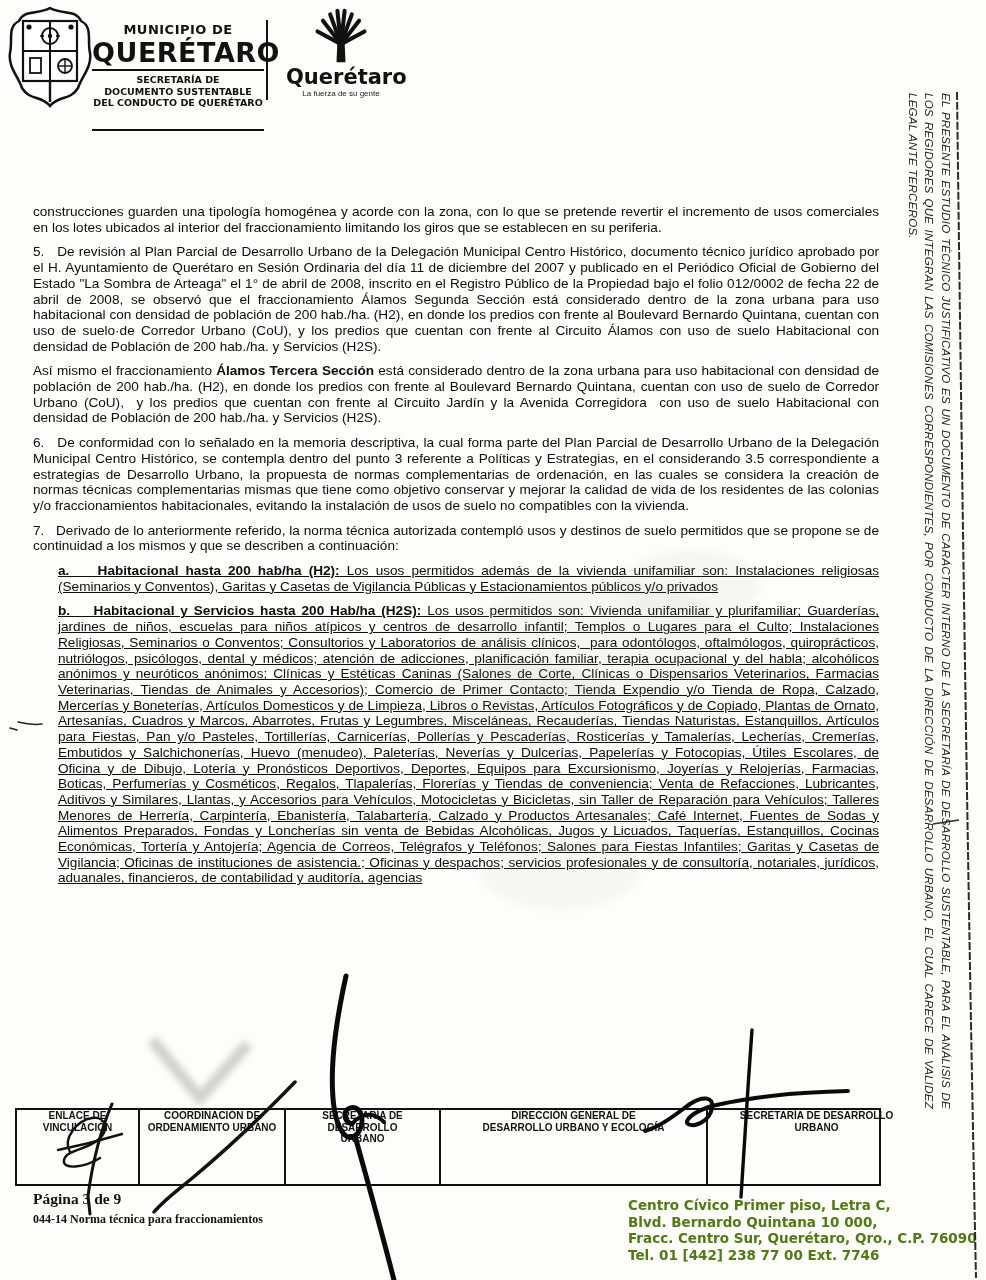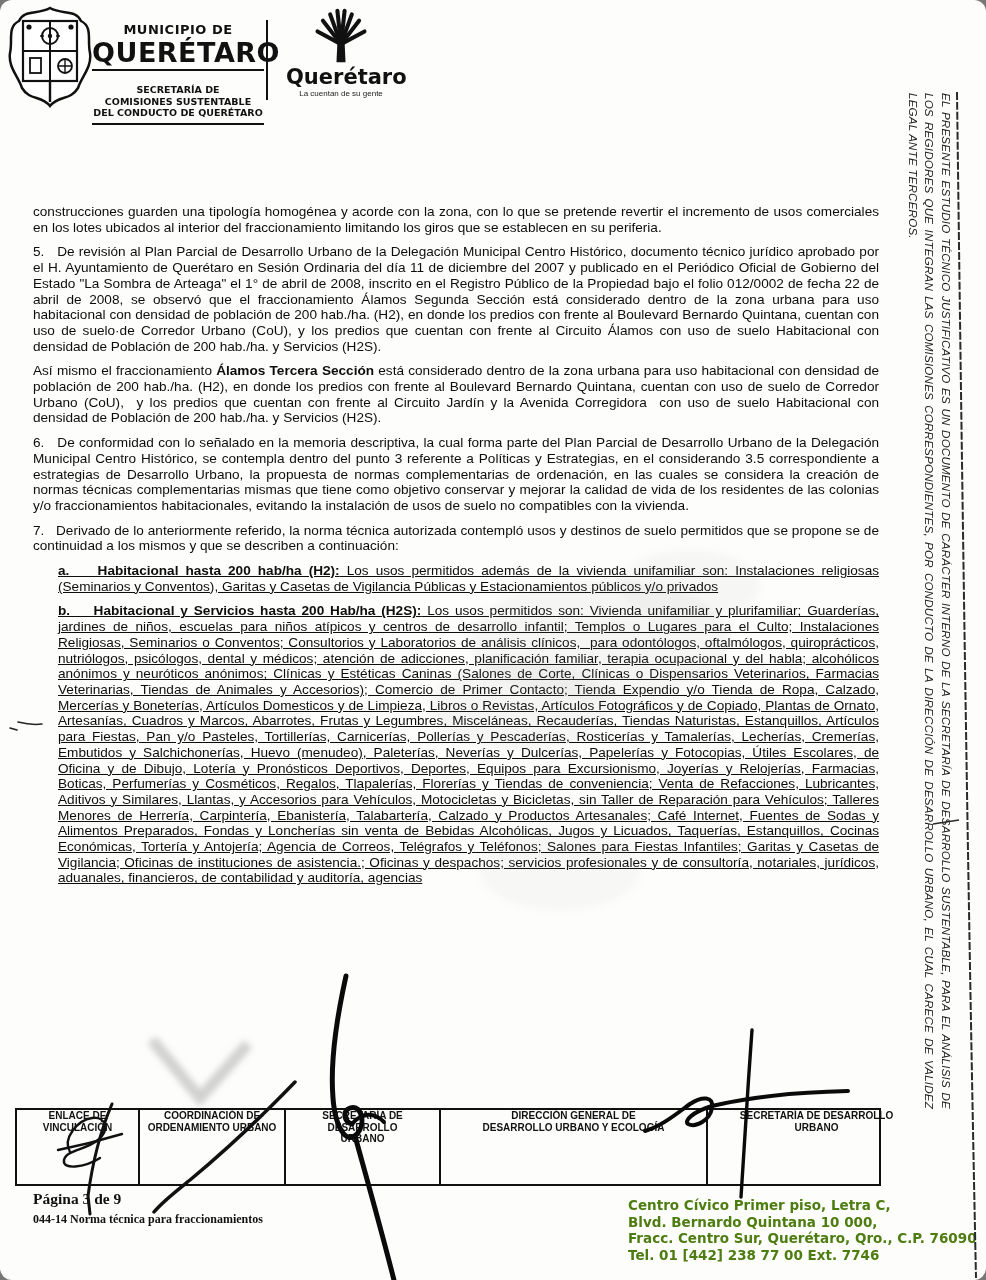--- a/index.html
+++ b/index.html
@@ -1,27 +1,27 @@
 <!DOCTYPE html>
 <html><head>
 <meta charset="utf-8">
 <style>
   html,body{margin:0;padding:0;background:#777;}
   .page{position:relative;width:986px;height:1280px;background:#fdfdfc;overflow:hidden;
-        font-family:"Liberation Sans",sans-serif;color:#111;border-radius:12px;}
+        font-family:"Liberation Sans",sans-serif;color:#111;}
   *{box-sizing:border-box;}
 
   
   .crest{position:absolute;left:8px;top:6px;width:84px;height:102px;}
   .muni-block{position:absolute;left:92px;top:22px;width:172px;text-align:center;}
   .muni-line1{font-size:13px;font-weight:bold;letter-spacing:.5px;font-family:"DejaVu Sans",sans-serif;}
   .muni-name{font-size:27px;font-weight:900;letter-spacing:.5px;font-family:"DejaVu Sans",sans-serif;
              border-bottom:2.5px solid #111;padding-bottom:1px;}
-  .muni-dept{margin-top:13px;font-size:9.5px;font-weight:bold;line-height:11.5px;
-             border-bottom:2px solid #111;padding-bottom:4px;font-family:"DejaVu Sans",sans-serif;}
+  .muni-dept{margin-top:3px;font-size:9.5px;font-weight:bold;line-height:11.5px;
+             border-bottom:2px solid #111;padding-bottom:20px;font-family:"DejaVu Sans",sans-serif;}
   .hdr-divider{position:absolute;left:266px;top:20px;height:80px;width:2px;background:#111;}
   .state-logo{position:absolute;left:286px;top:8px;width:110px;text-align:center;}
   .state-name{font-size:21px;font-weight:bold;font-family:"DejaVu Sans",sans-serif;margin-top:-3px;}
   .state-tag{font-size:8px;color:#222;margin-top:0;}
   .doc-title{position:absolute;left:265px;top:118px;width:470px;text-align:center;
              font-family:"DejaVu Sans",sans-serif;font-size:36px;font-weight:900;
              letter-spacing:1px;-webkit-text-stroke:1.1px #000;color:#000;}
 
   
   .side-note{position:absolute;left:954px;top:93px;width:1016px;height:52px;
@@ -76,21 +76,21 @@
     <circle cx="21" cy="21" r="2.6" fill="#111"></circle>
     <circle cx="63" cy="21" r="2.6" fill="#111"></circle>
     <line x1="42" y1="75" x2="42" y2="96" stroke="#111" stroke-width="2.4"></line>
   </svg>
 
   <div class="muni-block">
     <div class="muni-line1">MUNICIPIO DE</div>
     <div class="muni-name">QUERÉTARO</div>
     <div class="muni-dept">
       <span>SECRETARÍA DE</span><br>
-      <span>COMISIONES SUSTENTABLE</span><br>
+      <span>DOCUMENTO SUSTENTABLE</span><br>
       <span>DEL CONDUCTO DE QUERÉTARO</span>
     </div>
   </div>
 
   <div class="hdr-divider"></div>
 
   <div class="state-logo">
     <svg width="64" height="56" viewBox="0 0 70 62">
       <g stroke="#111" stroke-width="4.5" stroke-linecap="round" fill="none">
         <line x1="35" y1="40" x2="9" y2="26"></line>
@@ -98,21 +98,21 @@
         <line x1="35" y1="40" x2="23" y2="7"></line>
         <line x1="35" y1="40" x2="31" y2="3"></line>
         <line x1="35" y1="40" x2="39" y2="3"></line>
         <line x1="35" y1="40" x2="47" y2="7"></line>
         <line x1="35" y1="40" x2="55" y2="14"></line>
         <line x1="35" y1="40" x2="61" y2="26"></line>
       </g>
       <path d="M30,60 L31,38 L39,38 L40,60 Z" fill="#111"></path>
     </svg>
     <div class="state-name">Querétaro</div>
-    <div class="state-tag">La cuentan de su gente</div>
+    <div class="state-tag">La fuerza de su gente</div>
   </div>
 
 
   <div class="side-note">EL PRESENTE ESTUDIO TÉCNICO JUSTIFICATIVO ES UN DOCUMENTO DE CARÁCTER INTERNO DE LA SECRETARÍA DE DESARROLLO SUSTENTABLE, PARA EL ANÁLISIS DE LOS REGIDORES QUE INTEGRAN LAS COMISIONES CORRESPONDIENTES, POR CONDUCTO DE LA DIRECCIÓN DE DESARROLLO URBANO, EL CUAL CARECE DE VALIDEZ LEGAL ANTE TERCEROS.</div>
 
   <div class="body-text">
     <p class="para"><span>construcciones guarden una tipología homogénea y acorde con la zona, con lo que se pretende revertir el incremento de usos comerciales en los lotes ubicados al interior del fraccionamiento limitando los giros que se establecen en su periferia.</span></p>
     <p class="para"><span>5.&nbsp;&nbsp;&nbsp;De revisión al Plan Parcial de Desarrollo Urbano de la Delegación Municipal Centro Histórico, documento técnico jurídico aprobado por el H. Ayuntamiento de Querétaro en Sesión Ordinaria del día 11 de diciembre del 2007 y publicado en el Periódico Oficial de Gobierno del Estado "La Sombra de Arteaga" el 1° de abril de 2008, inscrito en el Registro Público de la Propiedad bajo el folio 012/0002 de fecha 22 de abril de 2008, se observó que el fraccionamiento Álamos Segunda Sección está considerado dentro de la zona urbana para uso habitacional con densidad de población de 200 hab./ha. (H2), en donde los predios con frente al Boulevard Bernardo Quintana, cuentan con uso de suelo·de Corredor Urbano (CoU), y los predios que cuentan con frente al Circuito Álamos con uso de suelo Habitacional con densidad de Población de 200 hab./ha. y Servicios (H2S).</span></p>
     <p class="para"><span>Así mismo el fraccionamiento </span><span class="b">Álamos Tercera Sección</span><span> está considerado dentro de la zona urbana para uso habitacional con densidad de población de 200 hab./ha. (H2), en donde los predios con frente al Boulevard Bernardo Quintana, cuentan con uso de suelo de Corredor Urbano (CoU),&nbsp; y los predios que cuentan con frente al Circuito Jardín y la Avenida Corregidora&nbsp; con uso de suelo Habitacional con densidad de Población de 200 hab./ha. y Servicios (H2S).</span></p>
     <p class="para"><span>6.&nbsp;&nbsp;&nbsp;De conformidad con lo señalado en la memoria descriptiva, la cual forma parte del Plan Parcial de Desarrollo Urbano de la Delegación Municipal Centro Histórico, se contempla dentro del punto 3 referente a Políticas y Estrategias, en el considerando 3.5 correspondiente a estrategias de Desarrollo Urbano, la propuesta de normas complementarias de ordenación, en las cuales se considera la creación de normas técnicas complementarias mismas que tiene como objetivo conservar y mejorar la calidad de vida de los residentes de las colonias y/o fraccionamientos habitacionales, evitando la instalación de usos de suelo no compatibles con la vivienda.</span></p>

